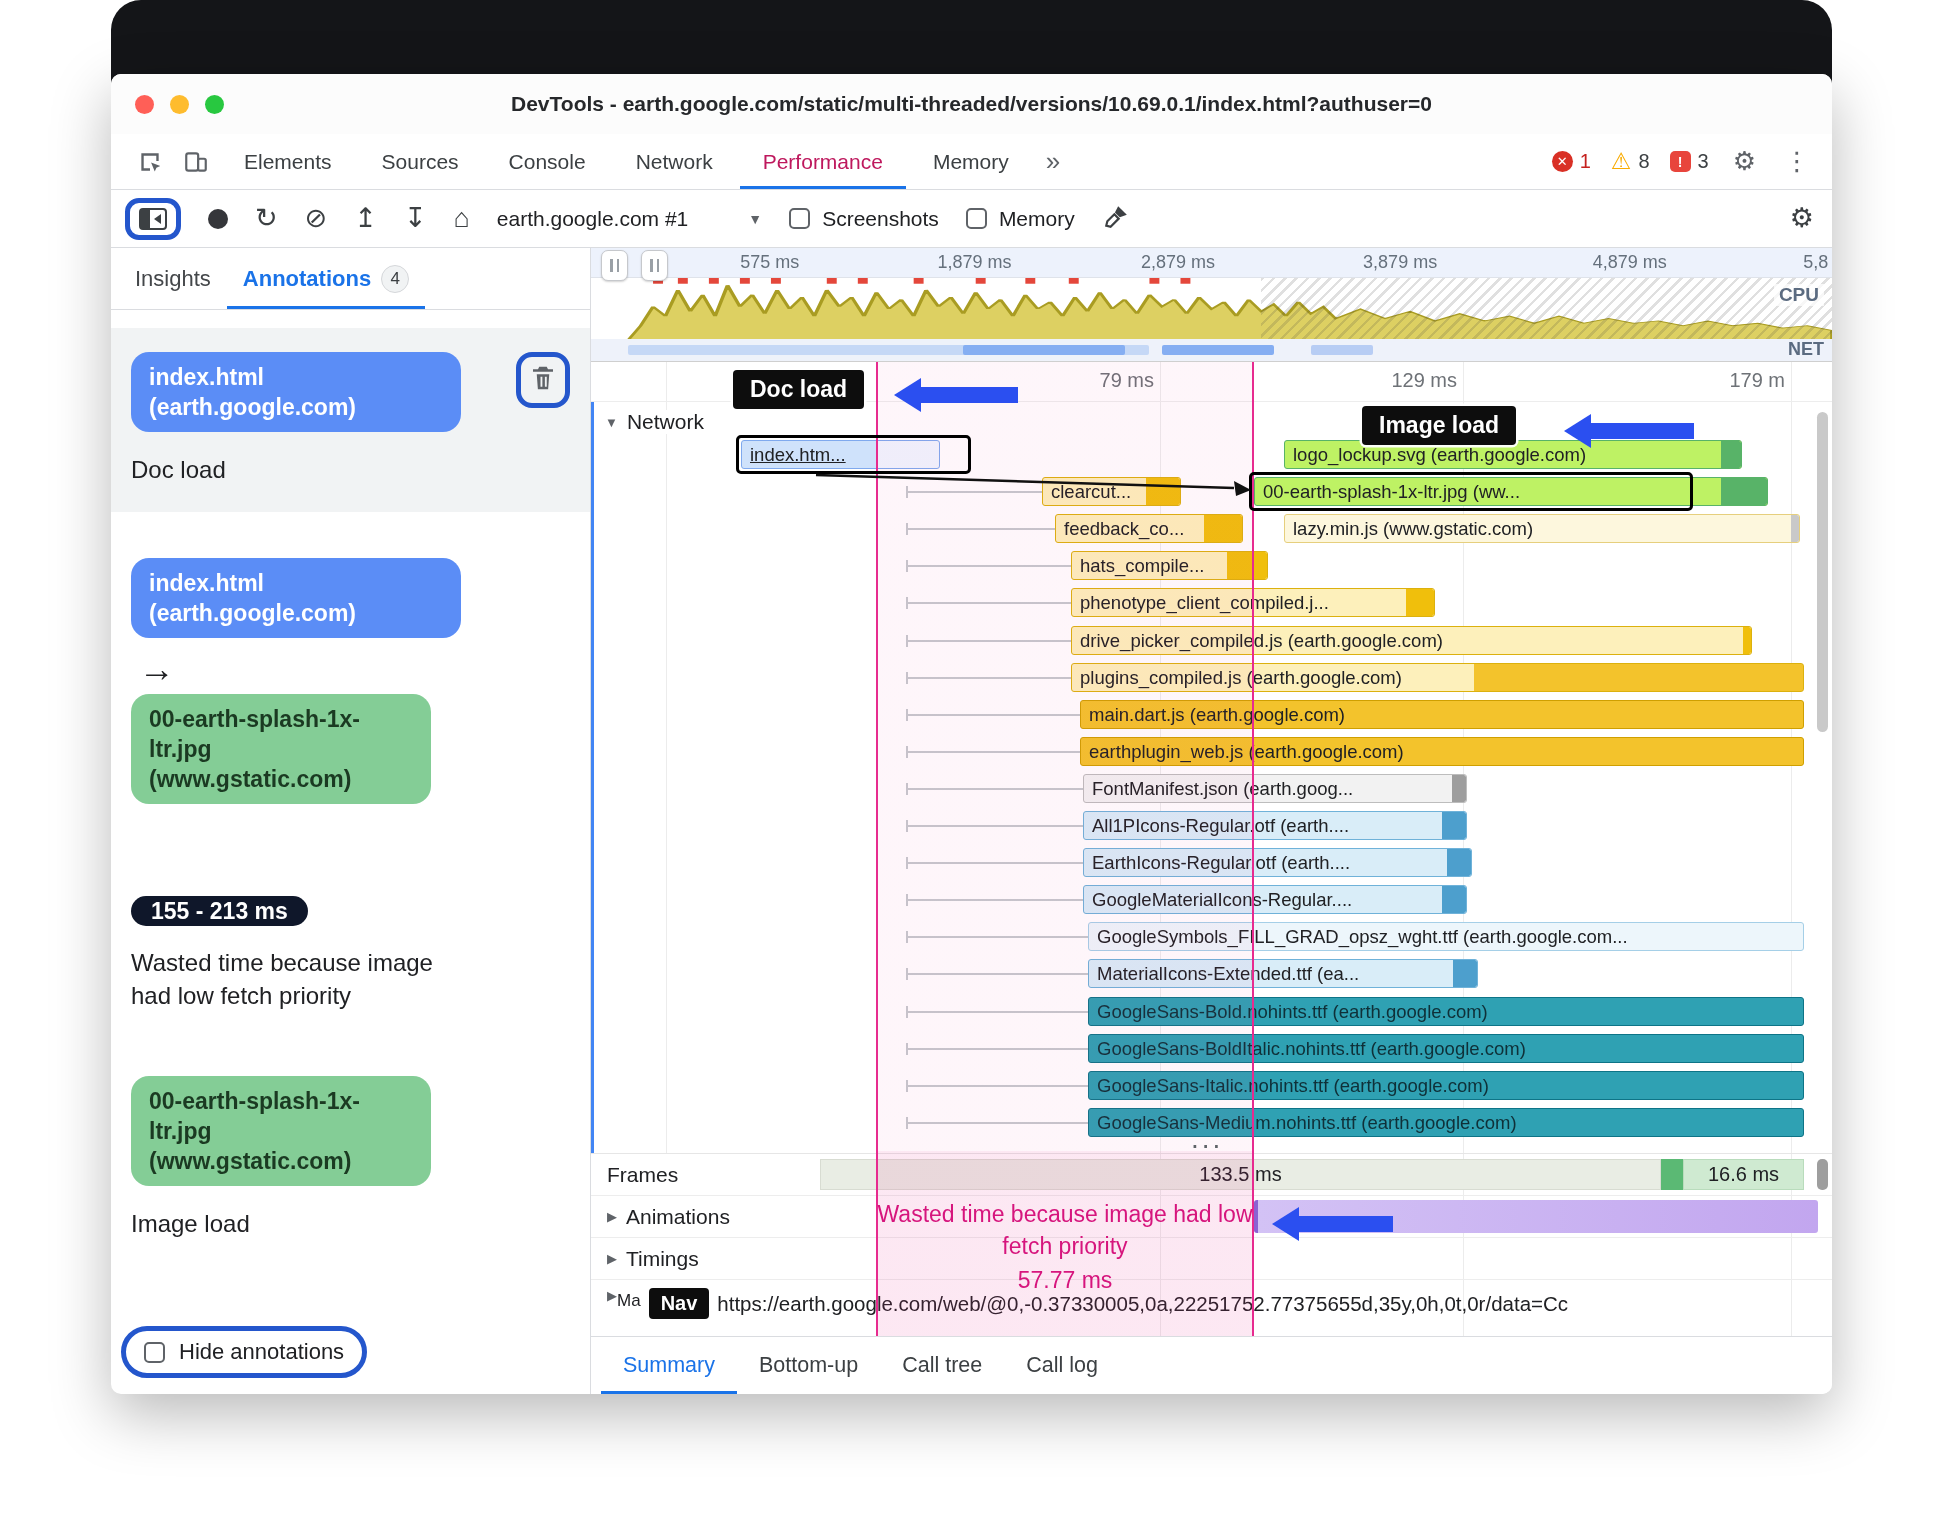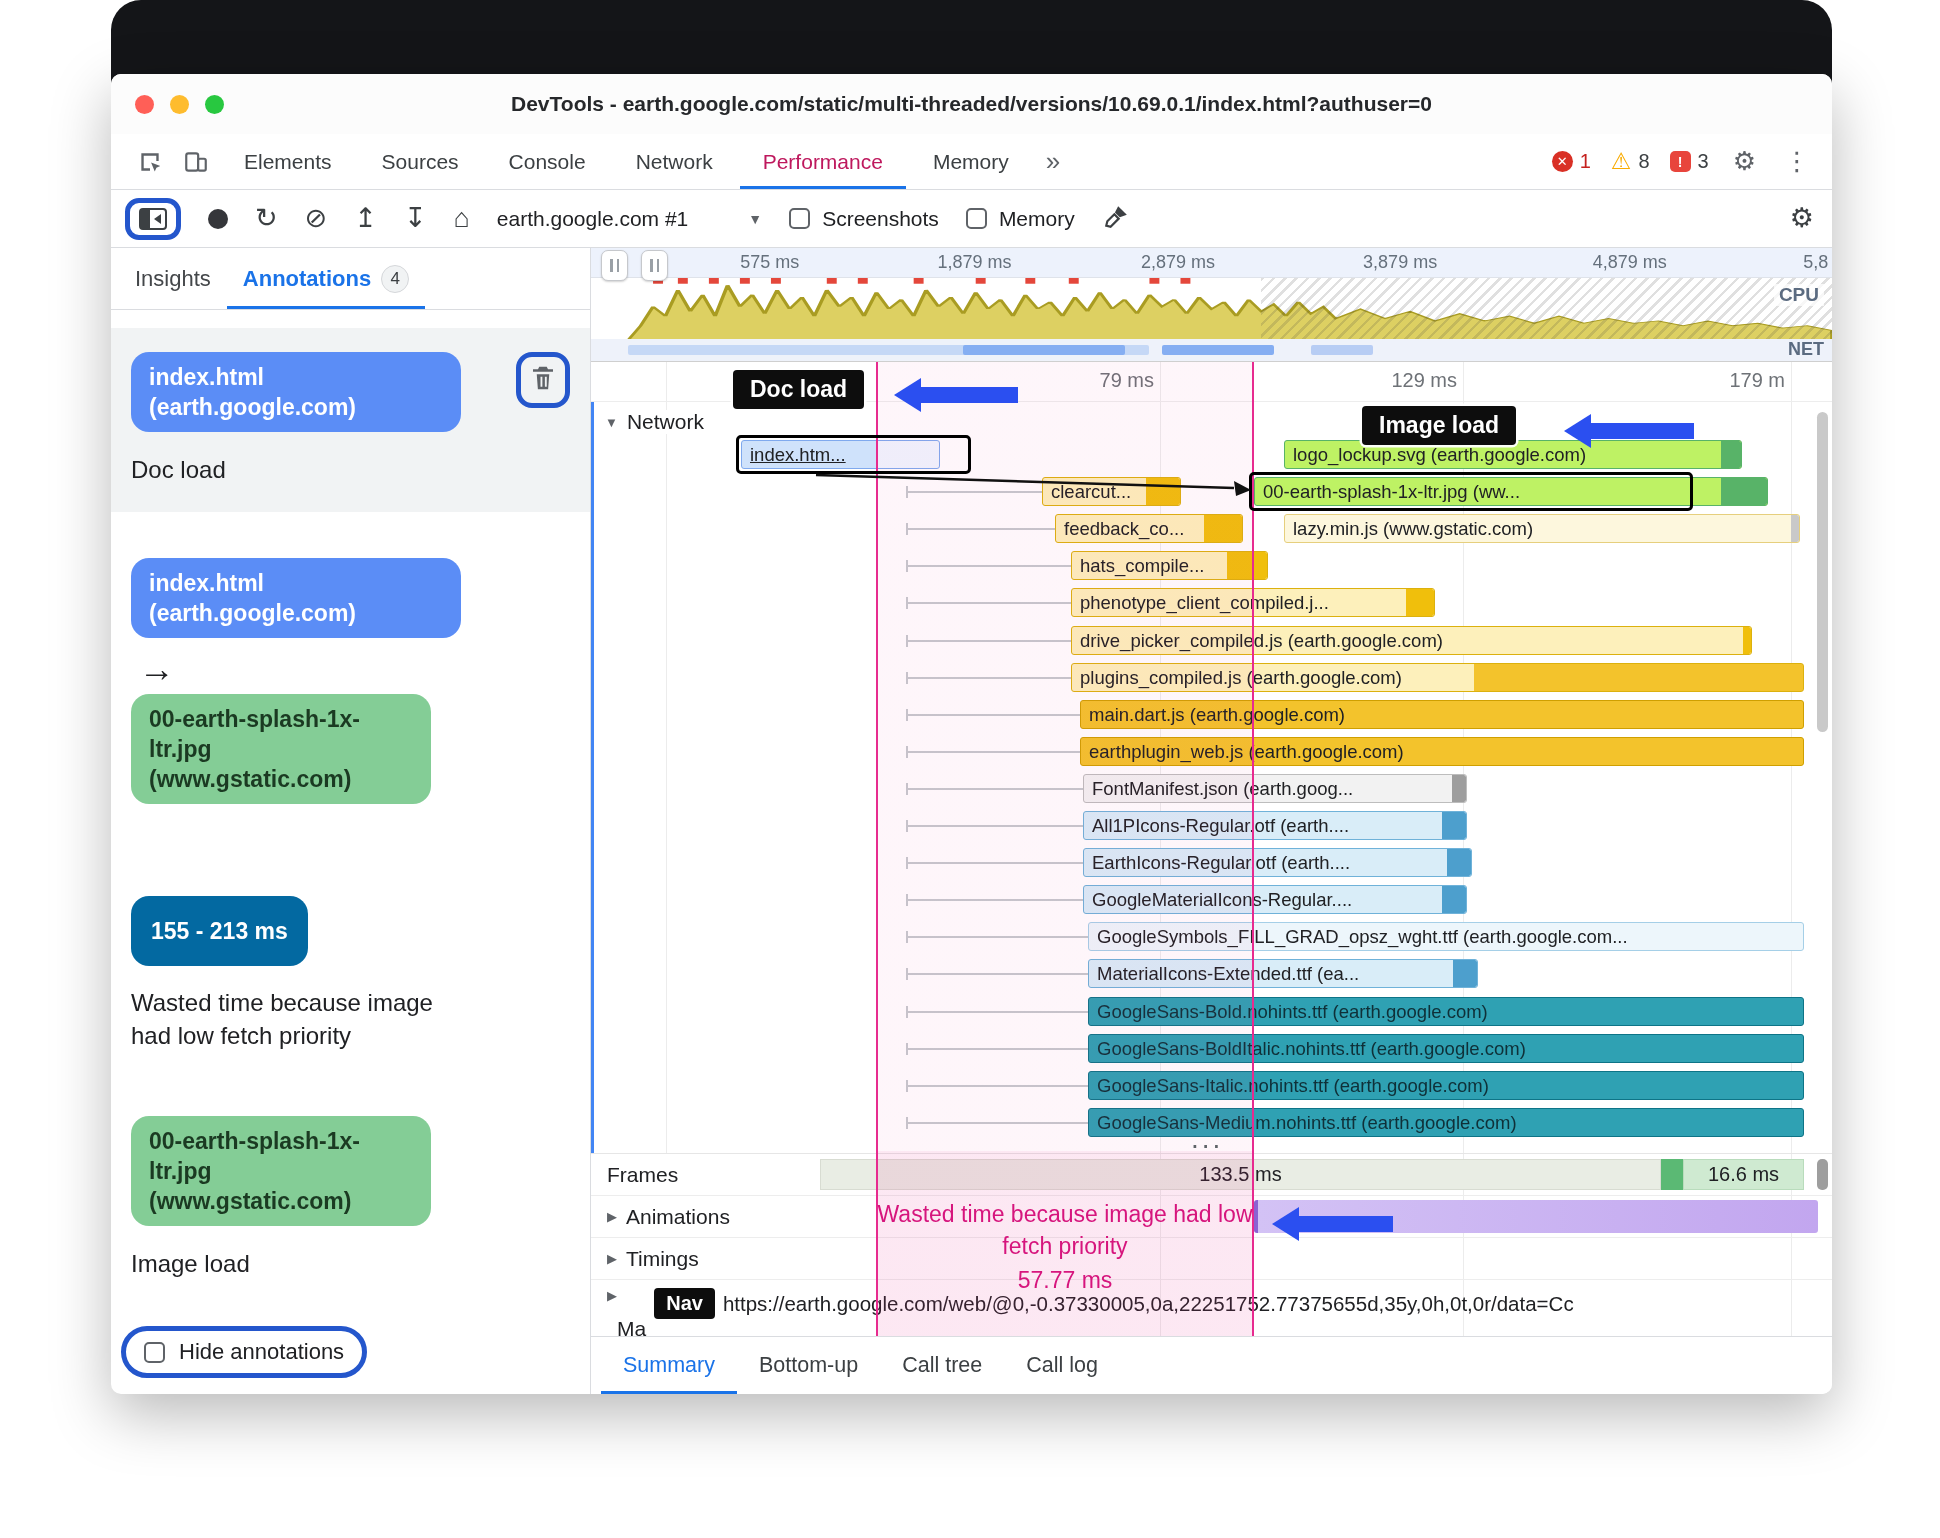--- a/index.html
+++ b/index.html
@@ -53,21 +53,21 @@
   
   .side-tabs { height:62px; border-bottom:1px solid #dadce0; display:flex; align-items:center; padding:0 8px; flex:0 0 auto; }
   .side-tab { padding:0 16px; height:100%; display:flex; align-items:center; gap:10px; font-size:22px; color:#44474a; }
   .side-tab.active { color:#1a73e8; font-weight:bold; box-shadow:inset 0 -3px 0 #1a73e8; }
   .count-badge { width:28px; height:28px; border-radius:50%; background:#f1f3f4; border:1px solid #d5d7da; color:#3c4043; font-size:17px; font-weight:normal; display:flex; align-items:center; justify-content:center; }
   .ann-card { padding:0 20px; flex:0 0 auto; }
   .ann-card.selected { background:#f1f3f4; margin-top:18px; padding:24px 20px 28px; }
   .pill { display:inline-block; border-radius:18px; padding:10px 18px; font-size:23px; font-weight:bold; line-height:30px; max-width:330px; overflow-wrap:anywhere; }
   .pill.blue { background:#5b8df6; color:#ffffff; }
   .pill.green { background:#84cd96; color:#1b3a22; }
-  .pill.pink { background:#0369a1; color:#ffffff; padding:20px 20px; }
+  .pill.pink { background:#0f172a; color:#ffffff; padding:0 20px; }
   .card-row { display:flex; align-items:flex-start; }
   .trash-ring { margin-left:auto; border:5px solid #2456cc; border-radius:16px; padding:5px 7px; display:inline-flex; }
   .card-label { margin-top:24px; font-size:24px; color:#202124; }
   .link-arrow { font-size:36px; color:#202124; margin:10px 0 4px 8px; }
   .range-text { margin-top:20px; font-size:24px; line-height:33px; color:#202124; max-width:320px; }
   .hide-wrap { margin-top:auto; margin-bottom:16px; padding-left:10px; flex:0 0 auto; }
   .hide-ring { display:inline-flex; align-items:center; gap:14px; border:5px solid #2456cc; border-radius:28px; padding:8px 18px; font-size:22px; color:#202124; }
 
   
   .ruler { height:114px; position:relative; border-bottom:1px solid #cfcfcf; flex:0 0 auto; overflow:hidden; }
@@ -119,21 +119,21 @@
   .nav-row { flex:1; border-bottom:none; align-items:flex-start; padding-top:8px; }
   .row-label { display:flex; align-items:center; gap:9px; padding-left:16px; font-size:21px; color:#202124; z-index:2; white-space:nowrap; }
   .frame-bar1 { position:absolute; left:229px; width:841px; top:5px; height:31px; background:#e9ede4; border:1px solid #d8dcd2; display:flex; align-items:center; justify-content:center; font-size:20px; color:#202124; }
   .frame-seg  { position:absolute; left:1070px; width:22px; top:5px; height:31px; background:#5bb974; }
   .frame-bar2 { position:absolute; left:1092px; width:121px; top:5px; height:31px; background:#cfead1; border:1px solid #b9dcbc; display:flex; align-items:center; justify-content:center; font-size:20px; color:#202124; }
   .frame-scroll { position:absolute; right:4px; top:5px; width:11px; height:31px; background:#9e9e9e; border-radius:5px; }
   .anim-bar { position:absolute; left:663px; right:14px; top:4px; bottom:4px; border-radius:3px;
               background:linear-gradient(to right,#d3c2f5,#c2a6ef); border-left:4px solid #8a63d2; }
   .nav-badge { background:#0d0d0d; color:#fff; font-size:20px; font-weight:bold; padding:4px 12px; border-radius:4px; margin:0 8px; flex:0 0 auto; }
   .nav-url { font-size:20.5px; color:#202124; white-space:nowrap; overflow:hidden; flex:1; padding-top:4px; }
-  .nav-prefix { font-size:21px; color:#202124; padding-top:3px;margin-top:26px; }
+  .nav-prefix { font-size:17px; color:#202124; padding-top:3px; }
 
   
   .pink-overlay { position:absolute; left:285px; width:378px; top:0; bottom:0; z-index:2; pointer-events:none;
                   border-left:2.5px solid #e72b8f; border-right:2.5px solid #e72b8f;
                   background:linear-gradient(to bottom, rgba(231,43,143,.045) 0 81%, rgba(231,43,143,.11) 81% 100%); }
   .connector { position:absolute; left:0; top:0; z-index:3; pointer-events:none; }
   .ann-black { position:absolute; background:#0d0d0d; color:#fff; font-weight:bold; font-size:23px; padding:6px 17px; border-radius:4px;
                box-shadow:0 0 0 2.5px rgba(255,255,255,.95); z-index:4; white-space:nowrap; }
   .barrow { position:absolute; height:16px; background:#2b4ff0; z-index:4; }
   .barrow::before { content:""; position:absolute; left:-27px; top:-9px; width:0; height:0;

